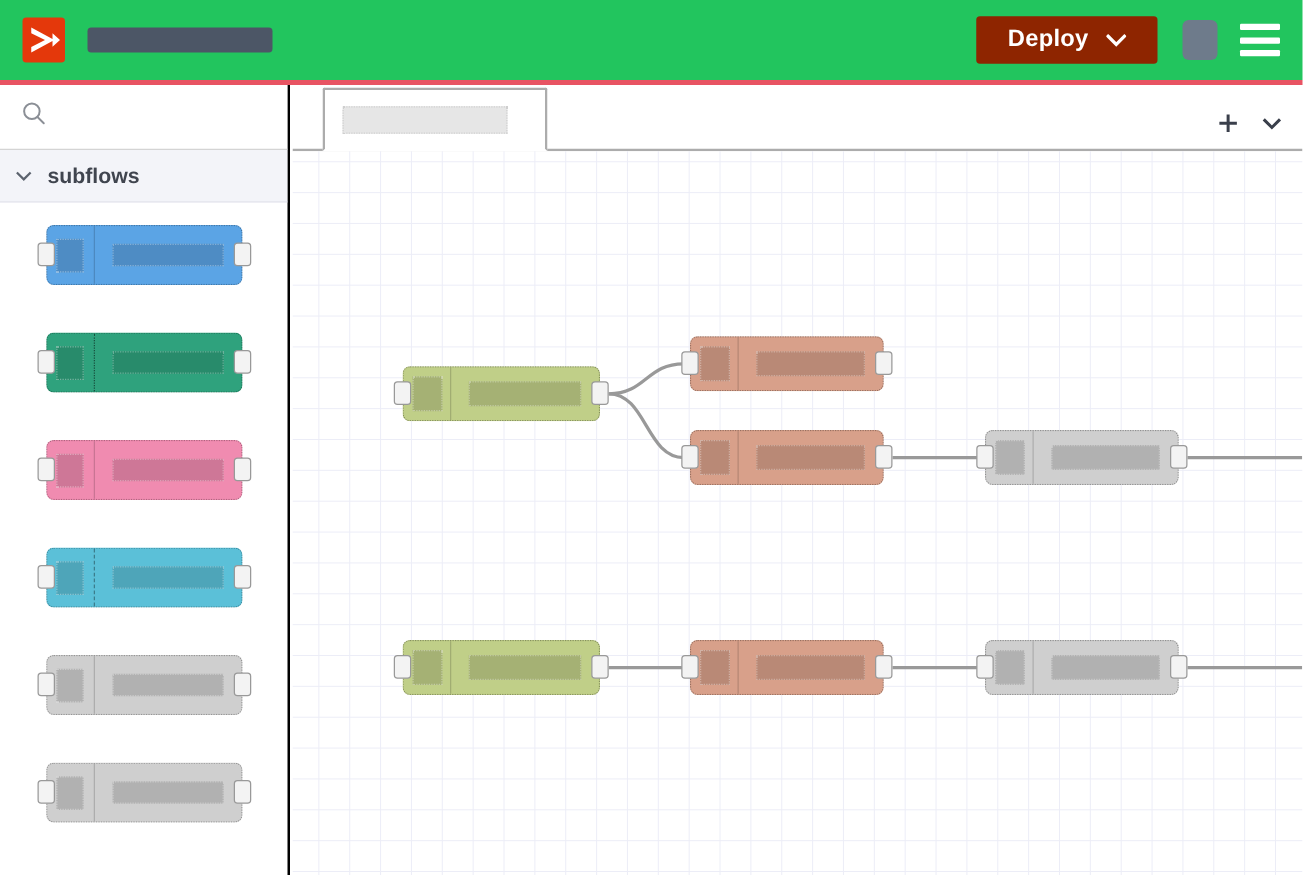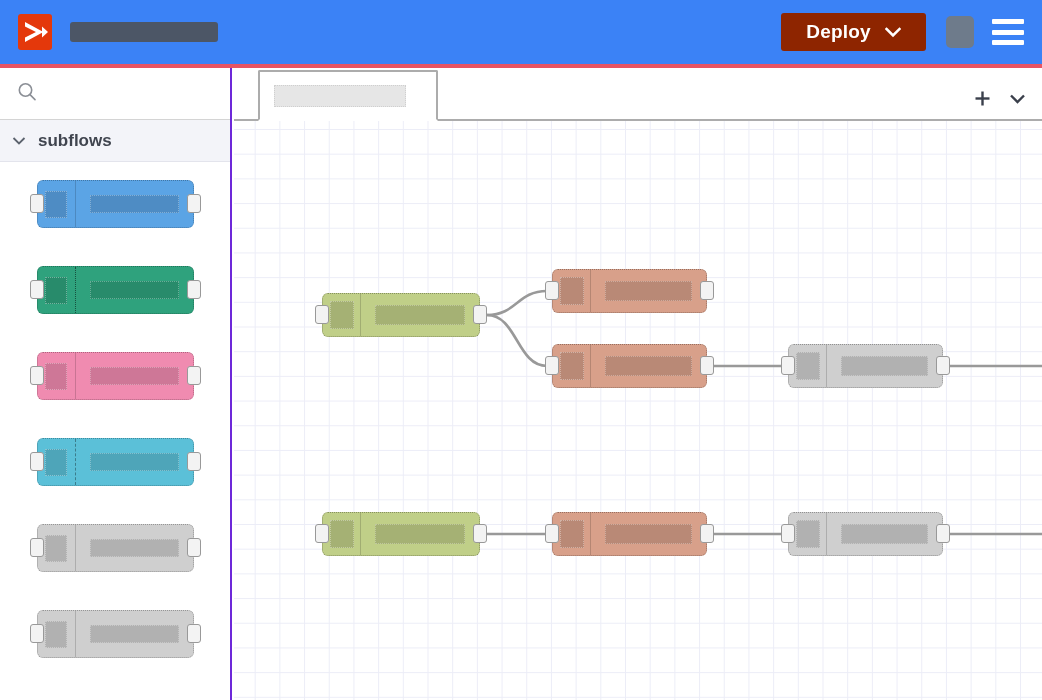--- a/index.html
+++ b/index.html
@@ -7,21 +7,21 @@
     width: 1042px; height: 700px;
     overflow: hidden;
     font-family: "Liberation Sans", sans-serif;
     background: #ffffff;
   }
 
   
   #header {
     position: absolute; left: 0; top: 0;
     width: 1042px; height: 64px;
-    background: #3b82f6;
+    background: #22c55e;
     display: flex; align-items: center;
   }
   #header-accent {
     position: absolute; left: 0; top: 64px;
     width: 1042px; height: 4px;
     background: #e85463;
   }
   .logo {
     margin-left: 18px;
     width: 34px; height: 36px;
@@ -75,21 +75,21 @@
   #menu-button span {
     display: block; width: 32px; height: 5px;
     background: #ffffff; border-radius: 1px;
   }
 
   
   #palette {
     position: absolute; left: 0; top: 68px;
     width: 232px; height: 632px;
     background: #ffffff;
-    border-right: 2px solid #6d28d9;
+    border-right: 2px solid #000000;
     overflow: hidden;
   }
   #palette-search {
     height: 52px;
     border-bottom: 1px solid #d4d4d4;
     display: flex; align-items: center;
     padding-left: 16px;
     background: #fff;
     cursor: text;
   }

